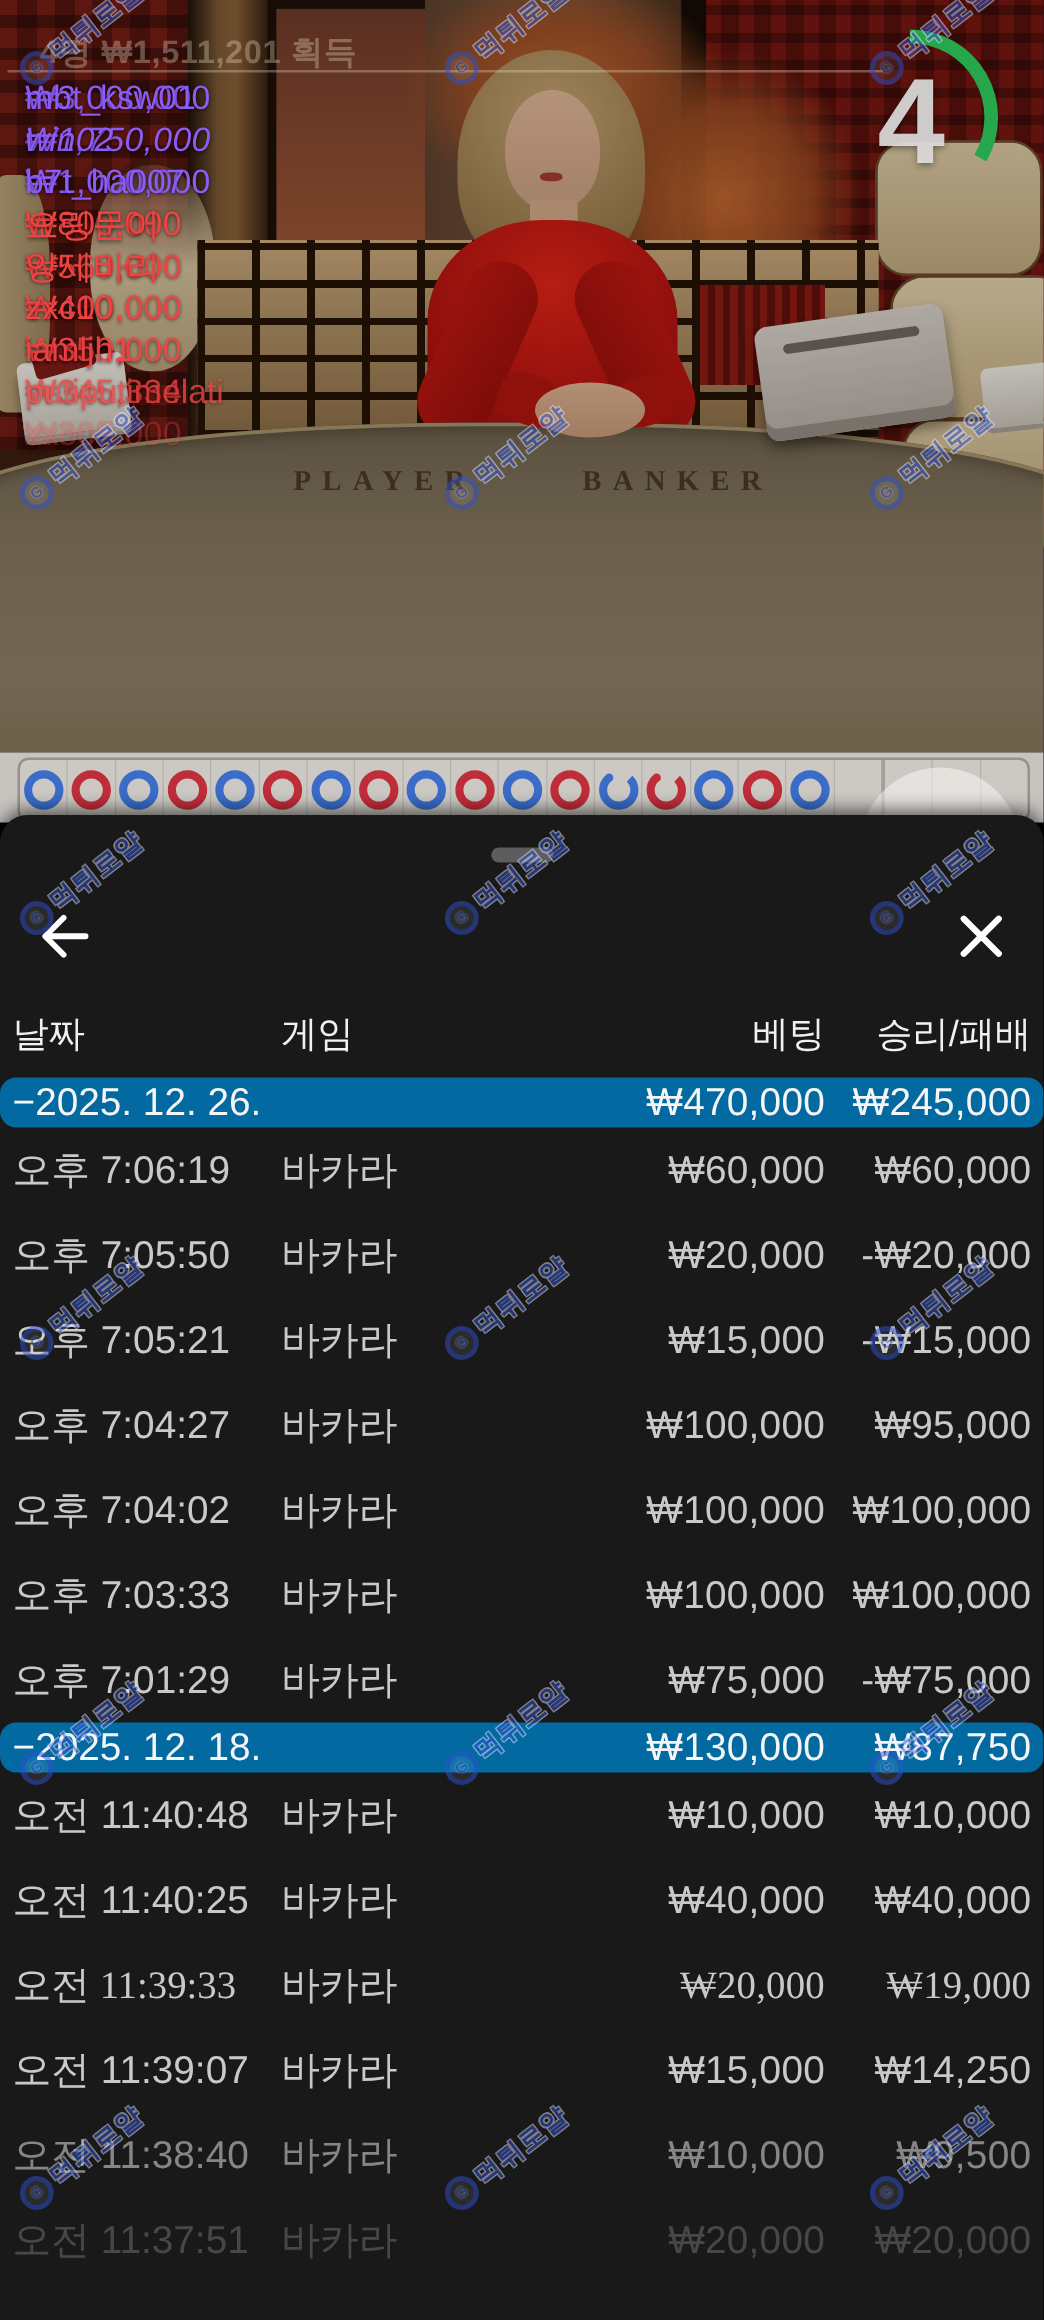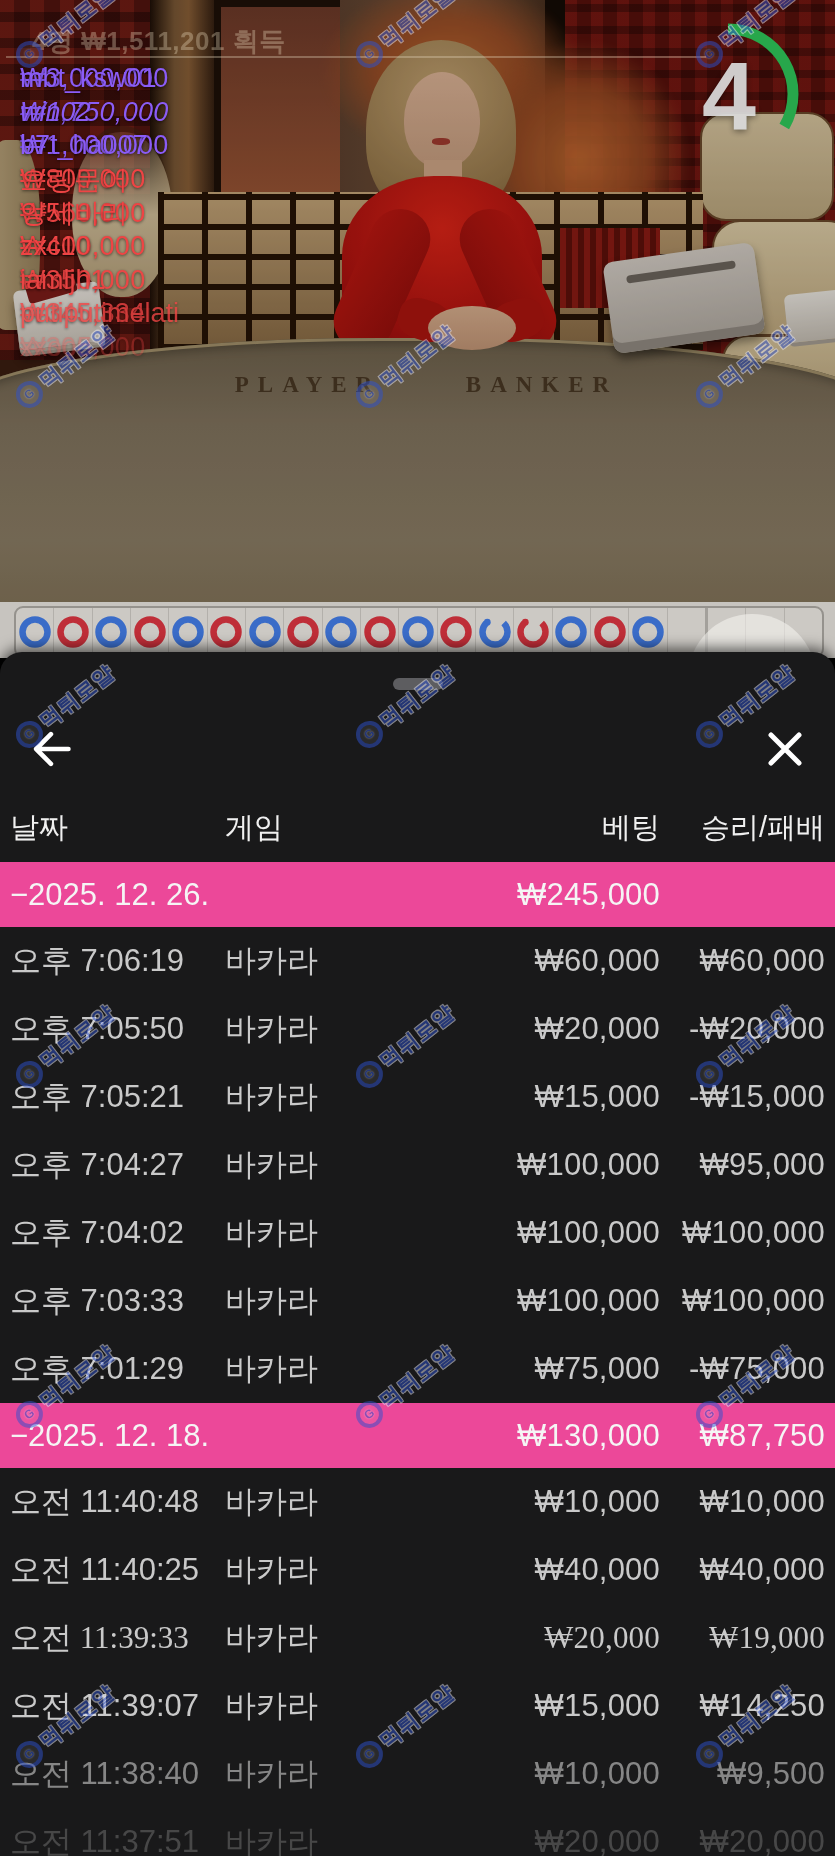--- a/index.html
+++ b/index.html
@@ -87,21 +87,21 @@
   .handle-zone{height:38px;display:flex;justify-content:center;align-items:flex-end;}
   .drag-handle{width:50px;height:12px;border-radius:6px;background:#5d5d60;}
   .panel-header{height:104px;display:flex;align-items:center;justify-content:space-between;padding:14px 22px 0 22px;box-sizing:border-box;}
   .icon-btn{width:56px;height:56px;display:flex;align-items:center;justify-content:center;cursor:pointer;}
   .panel-title-wrap{display:flex;align-items:center;gap:12px;}
   .panel-title{font-size:38px;font-weight:700;color:#fff;letter-spacing:1px;}
   .colheads{height:68px;display:grid;grid-template-columns:215px 210px 1fr 165px;align-items:end;
      padding:0 10px 14px 10px;box-sizing:border-box;font-size:29px;font-weight:500;color:#f0f0f0;}
   .colheads .right{text-align:right;}
   .rowgrid{display:grid;grid-template-columns:215px 210px 1fr 165px;align-items:center;padding:0 10px;box-sizing:border-box;}
-  .g-head{height:65px;background:#ec4899;color:#f5f5f5;font-size:31px;}
+  .g-head{height:40px;background:#0369a1;color:#f5f5f5;font-size:31px;border-radius:13px;}
   .g-head .c-date{grid-column:1/3;}
   .g-row{height:68px;color:#c9c9c9;font-size:31px;}
   .c-bet,.c-wl{text-align:right;letter-spacing:.2px;}
 
   
   .wm{position:absolute;display:flex;align-items:center;gap:3px;transform:rotate(-38deg);opacity:.5;pointer-events:none;}
   .wm-logo{width:19px;height:19px;border:4px solid #2f53d0;border-radius:50%;color:#2f53d0;font-size:12px;font-weight:700;
      display:flex;align-items:center;justify-content:center;background:rgba(255,255,255,.15);
      text-shadow:0 0 2px #fff;}
   .wm-text{font-size:21px;font-weight:700;color:#2f53d0;letter-spacing:1px;
@@ -313,20 +313,21 @@
   <div class="colheads">
     <span>날짜</span>
     <span>게임</span>
     <span class="right">베팅</span>
     <span class="right">승리/패배</span>
   </div>
 
   <div>
       <div class="g-head rowgrid">
         <span class="c-date">−2025. 12. 26.</span>
+        <span class="c-bet">₩470,000</span>
         <span class="c-wl">₩245,000</span>
       </div>
       <div class="g-row rowgrid" style="opacity: 1;">
         <span class="c-time">오후 7:06:19</span>
         <span class="c-game">바카라</span>
         <span class="c-bet">₩60,000</span>
         <span class="c-wl">₩60,000</span>
       </div>
       <div class="g-row rowgrid" style="opacity: 1;">
         <span class="c-time">오후 7:05:50</span>

